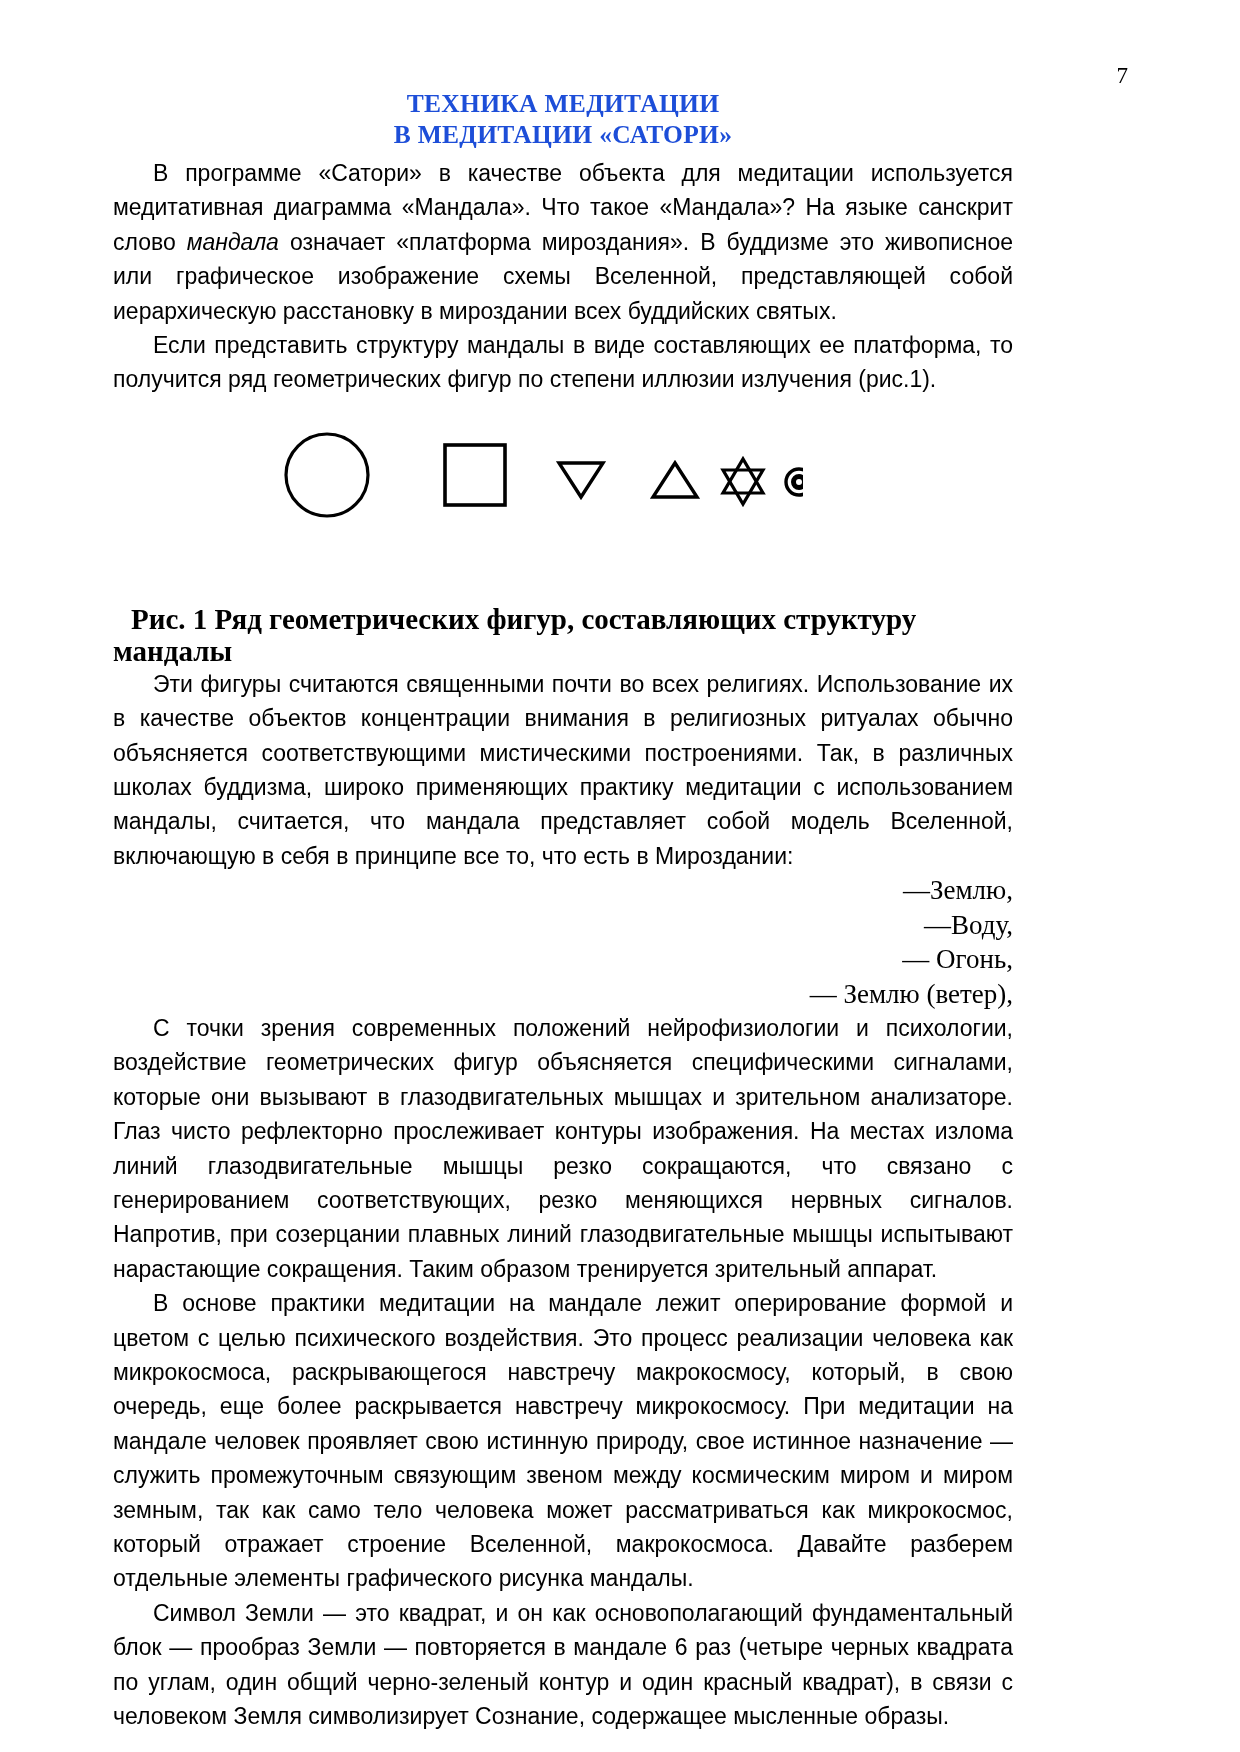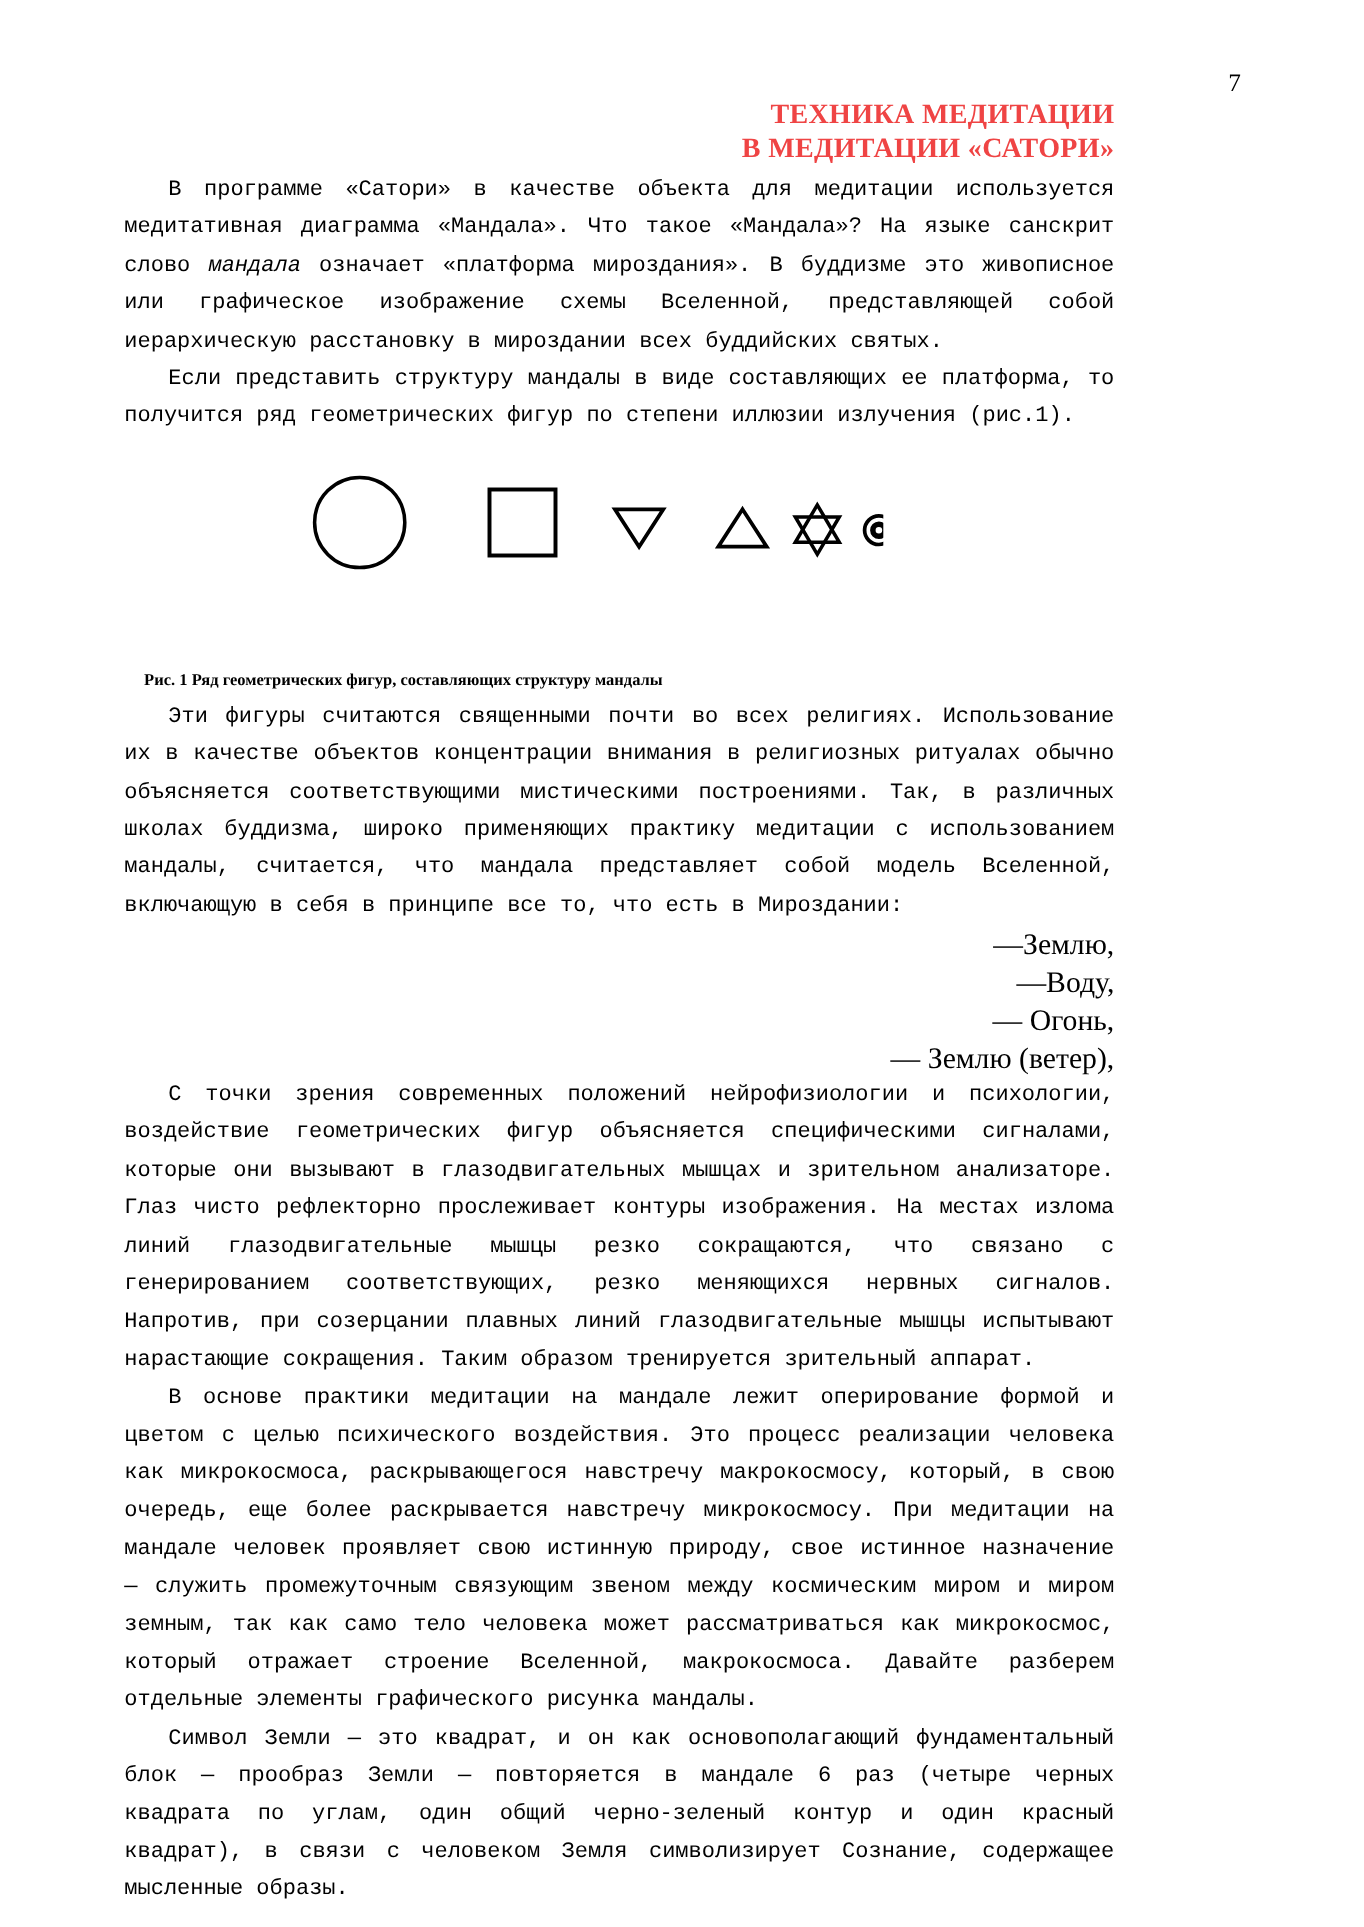--- a/index.html
+++ b/index.html
@@ -36,53 +36,53 @@
   }
 
   .content {
     position: absolute;
     left: 113px;
     top: 88px;
     width: 900px;
   }
 
   .doc-title {
-    text-align: right;
-    color: #ef4444;
+    text-align: center;
+    color: #1d4ed8;
     font-weight: bold;
     font-size: 25.5px;
     line-height: 31px;
     letter-spacing: 0.3px;
     margin: 0 0 6px 0;
     font-family: "Liberation Serif", "DejaVu Serif", serif;
   }
   .doc-title .t-line { display: block; }
 
   p.body-par {
     margin: 0;
-    font-size: 20px;
+    font-size: 23px;
     line-height: 34.4px;
     text-align: justify;
     text-indent: 40px;
-    font-family: Liberation Mono, monospace;
+    font-family: Liberation Sans, sans-serif;
     hyphens: none;
   }
 
   p.list-item {
     margin: 0;
     font-size: 27px;
     line-height: 34.4px;
     text-indent: 40px;
     text-align: right;
     font-family: "Liberation Serif", "DejaVu Serif", serif;
   }
 
   .fig-caption {
     margin: 0;
-    font-size: 15px;
+    font-size: 29px;
     line-height: 32px;
     font-weight: bold;
     text-indent: 18px;
     text-align: left;
     font-family: "Liberation Serif", "DejaVu Serif", serif;
   }
 
   .figure-block {
     margin: 0;
     padding: 0;

